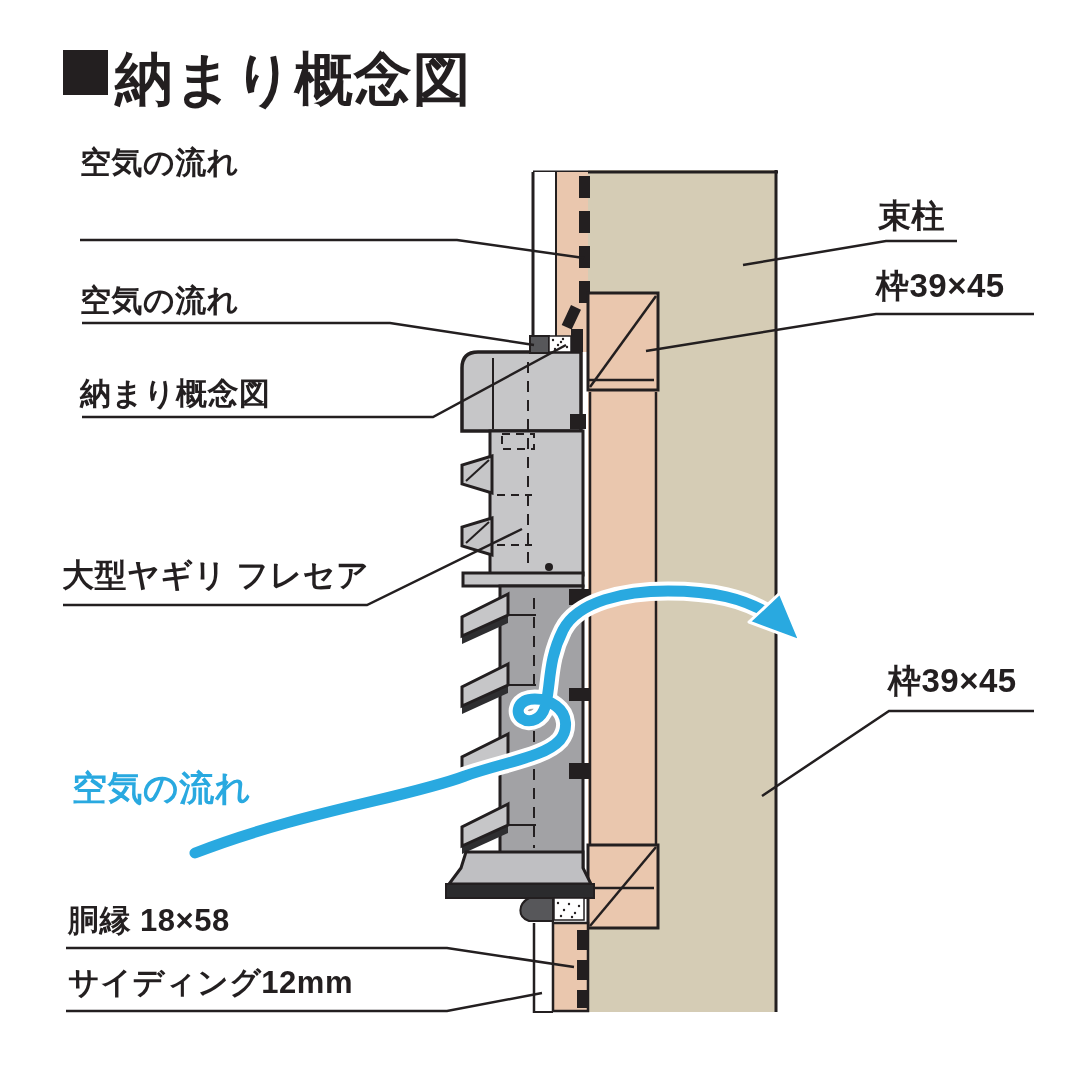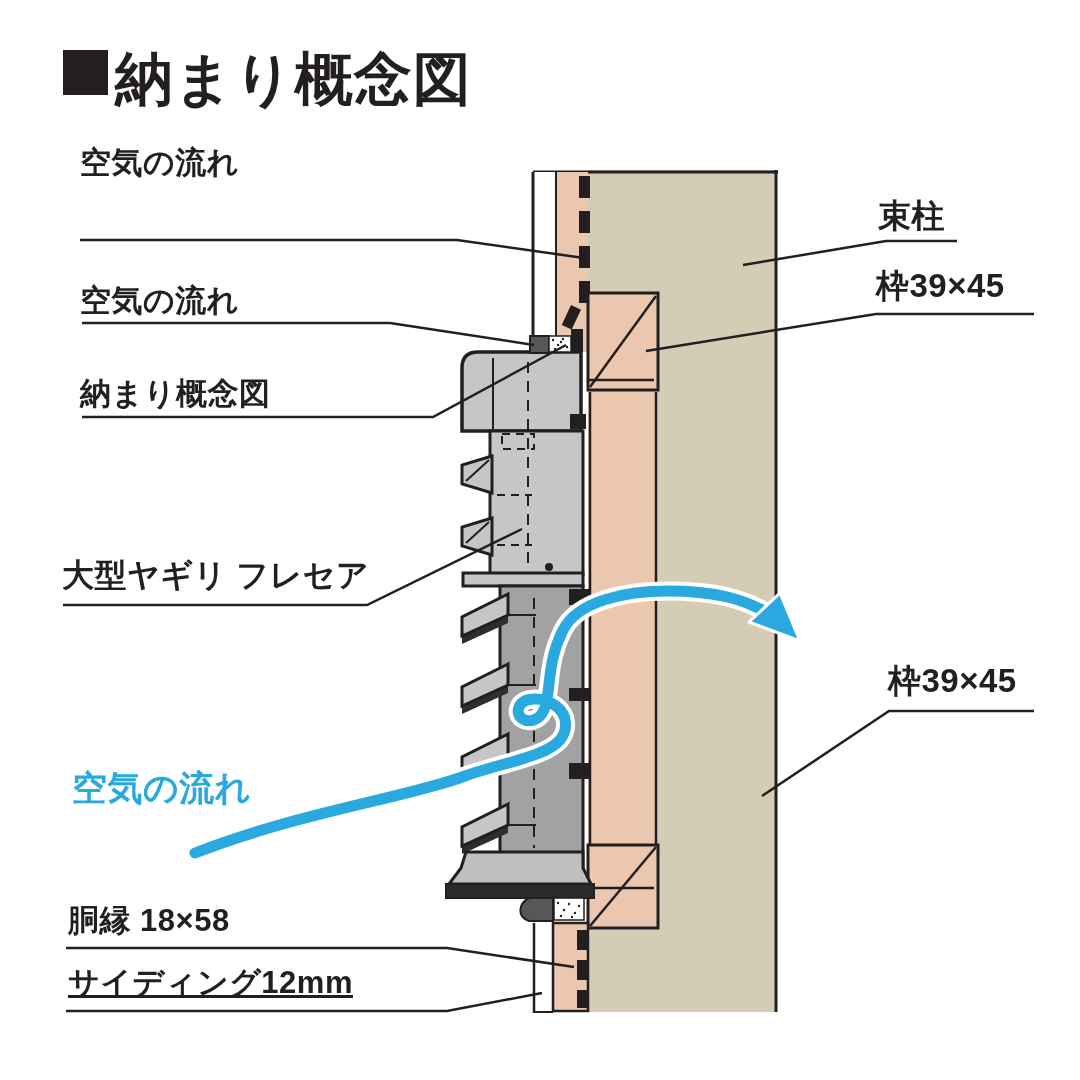--- a/index.html
+++ b/index.html
@@ -57,21 +57,21 @@
     position:absolute;left:115px;top:41px;
     font-size:58px;font-weight:700;letter-spacing:1px;
     color:var(--c-outline);white-space:nowrap;
   }
   #label-airtex{top:145px;left:80px;}
   #label-sealing{top:283px;left:80px;}
   #label-backup{top:376px;left:80px;}
   #label-louver{top:557px;left:62px;}
   #label-airflow{top:769px;left:72px;font-family:Liberation Serif, serif;}
   #label-furring{top:903px;left:68px;}
-  #label-siding{top:965px;left:68px;text-decoration:underline;}
+  #label-siding{top:965px;left:68px;}
   #label-post{top:197px;left:878px;}
   #label-frame-upper{top:267px;left:876px;}
   #label-frame-lower{top:662px;left:888px;}
 </style>
 </head>
 <body>
 
 <div id="stage">
 
   <svg width="1080" height="1080" viewBox="0 0 1080 1080">

